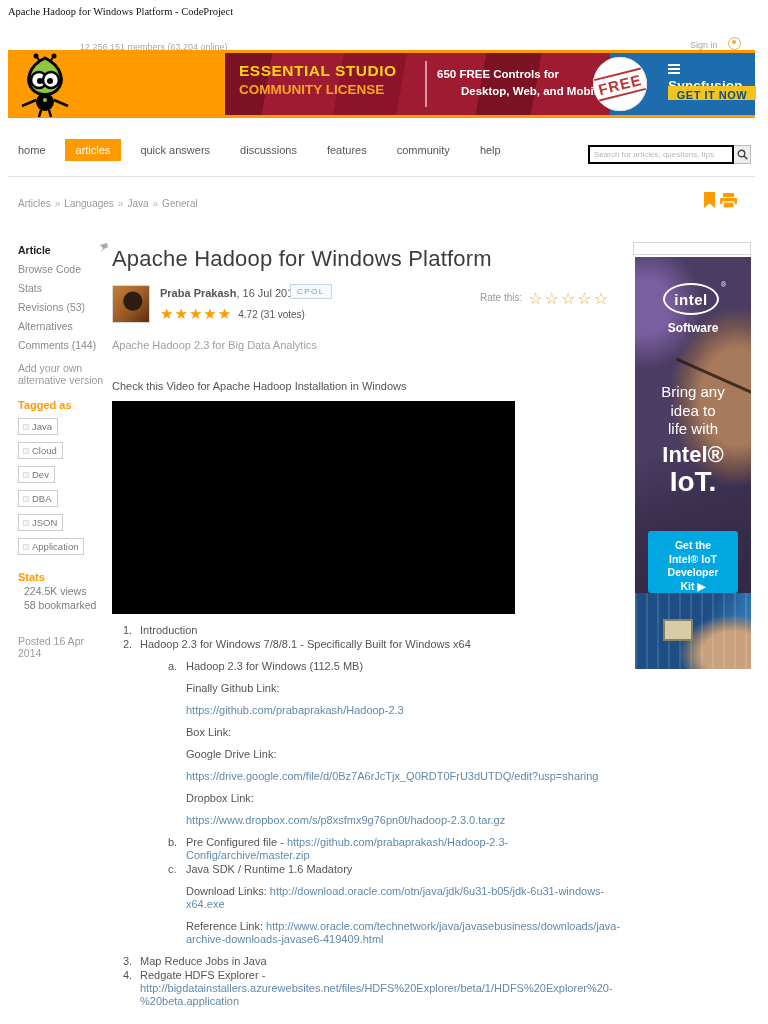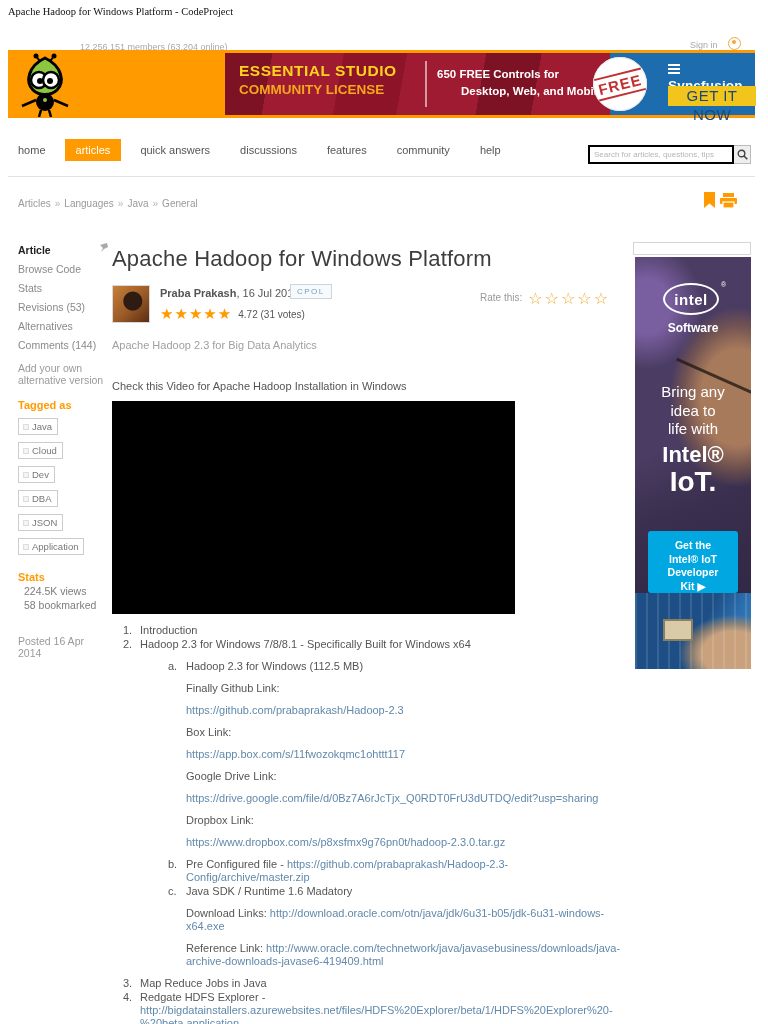--- a/index.html
+++ b/index.html
@@ -37,22 +37,22 @@
   .b-s1 { position:absolute; left:212px; top:15px; color:#fff; font-weight:bold; font-size:11.5px; }
   .b-s2 { position:absolute; left:212px; top:32px; color:#fff; font-weight:bold; font-size:11.5px;padding-left:24px; }
   .b-blue { position:relative; flex:1; background:#1d6cae; }
   .stamp { position:absolute; left:368px; top:4px; width:54px; height:54px; background:#fff; border-radius:50%;
            display:flex; align-items:center; justify-content:center; z-index:3; box-shadow:0 0 0 1px #e8e8e8 inset; }
   .stamp span { color:#c13131; font-weight:bold; font-size:15px; letter-spacing:1px; transform:rotate(-14deg);
                 border-top:2px solid #c13131; border-bottom:2px solid #c13131; padding:1px 2px; }
   .sync { position:absolute; left:58px; top:10px; color:#fff; font-weight:bold; font-size:13.5px; letter-spacing:.2px; }
   .sync-ic { display:inline-block; width:12px; height:11px; margin-right:3px;
              background:linear-gradient(#fff 0 2.5px, transparent 2.5px 4px, #fff 4px 6.5px, transparent 6.5px 8px, #fff 8px 10.5px, transparent 10.5px); }
-  .getit { position:absolute; left:58px; top:33px; width:88px; height:20px; background:#f2c51d; color:#17497e;
-           font-weight:normal; font-size:15px; text-align:center; line-height:19px; letter-spacing:.5px; cursor:pointer; }
+  .getit { position:absolute; left:58px; top:33px; width:88px; height:14px; background:#f2c51d; color:#17497e;
+           font-weight:bold; font-size:11px; text-align:center; line-height:19px; letter-spacing:.5px; cursor:pointer; }
 
   
   .nav { position:absolute; left:18px; top:139px; display:flex; align-items:center; font-size:11px; color:#555; }
   .nav span { margin-right:30px; cursor:pointer; }
   .nav .active { background:#ff9b00; color:#fff; padding:5px 11px; margin-left:-11px; margin-right:19px; }
   .search { position:absolute; left:588px; top:137px; display:flex; align-items:center;margin-top:8px; }
   .search input { width:146px; height:19px; border:2px solid #000; font-size:8px; color:#555; padding:0 4px; outline:none; }
   .search input::placeholder { color:#b5b5b5; }
   .search-btn { width:17px; height:19px; display:flex; align-items:center; justify-content:center; cursor:pointer;
                 border:1px solid #bbb; border-left:none; background:#eee; }
@@ -288,21 +288,20 @@
     <div class="caption">Check this Video for Apache Hadoop Installation in Windows</div>
     <div class="video"></div>
 
     <div class="list">
       <div class="line li0 tight"><span class="mk">1.</span><span>Introduction</span></div>
       <div class="line li0 tight"><span class="mk">2.</span><span>Hadoop 2.3 for Windows 7/8/8.1 - Specifically Built for Windows x64</span></div>
       <div class="line li1 para"><span class="mk">a.</span><span>Hadoop 2.3 for Windows (112.5 MB)</span></div>
       <div class="line li2 para"><span>Finally Github Link:</span></div>
       <div class="line li2 para"><a class="lnk">https://github.com/prabaprakash/Hadoop-2.3</a></div>
       <div class="line li2 para"><span>Box Link:</span></div>
-      <div class="line li2 para"><a class="lnk">https://app.box.com/s/11fwozokqmc1ohttt117</a></div>
       <div class="line li2 para"><span>Google Drive Link:</span></div>
       <div class="line li2 para"><a class="lnk">https://drive.google.com/file/d/0Bz7A6rJcTjx_Q0RDT0FrU3dUTDQ/edit?usp=sharing</a></div>
       <div class="line li2 para"><span>Dropbox Link:</span></div>
       <div class="line li2 para"><a class="lnk">https://www.dropbox.com/s/p8xsfmx9g76pn0t/hadoop-2.3.0.tar.gz</a></div>
       <div class="line li1 para"><span class="mk">b.</span><span>Pre Configured file - </span><a class="lnk">https://github.com/prabaprakash/Hadoop-2.3-Config/archive/master.zip</a></div>
       <div class="line li1 tight"><span class="mk">c.</span><span>Java SDK / Runtime 1.6 Madatory</span></div>
       <div class="line li2 para"><span>Download Links: </span><a class="lnk">http://download.oracle.com/otn/java/jdk/6u31-b05/jdk-6u31-windows-x64.exe</a></div>
       <div class="line li2 para"><span>Reference Link: </span><a class="lnk">http://www.oracle.com/technetwork/java/javasebusiness/downloads/java-archive-downloads-javase6-419409.html</a></div>
       <div class="line li0 para"><span class="mk">3.</span><span>Map Reduce Jobs in Java</span></div>
       <div class="line li0 tight"><span class="mk">4.</span><span>Redgate HDFS Explorer - </span><a class="lnk">http://bigdatainstallers.azurewebsites.net/files/HDFS%20Explorer/beta/1/HDFS%20Explorer%20-%20beta.application</a></div>

